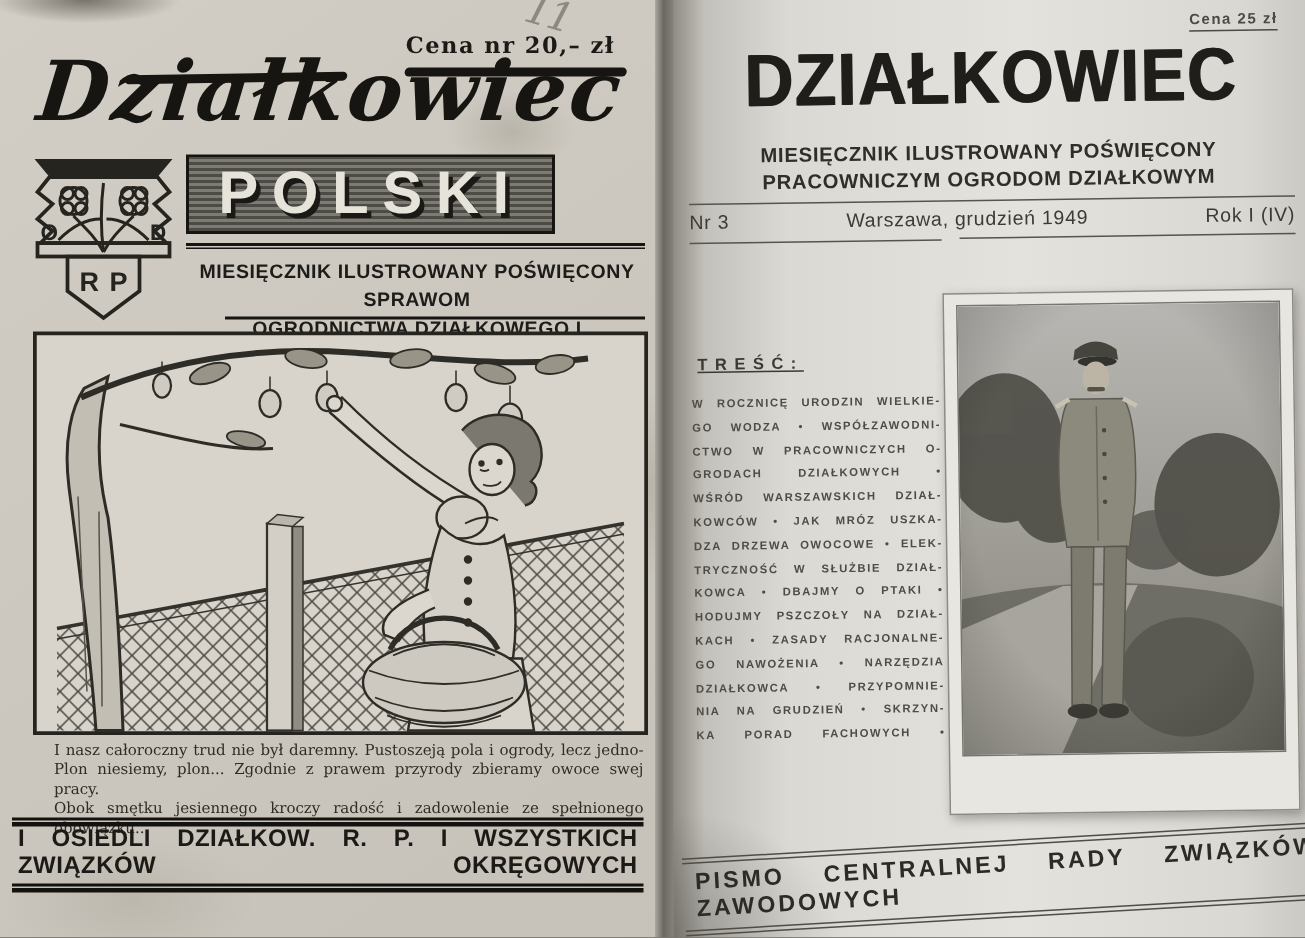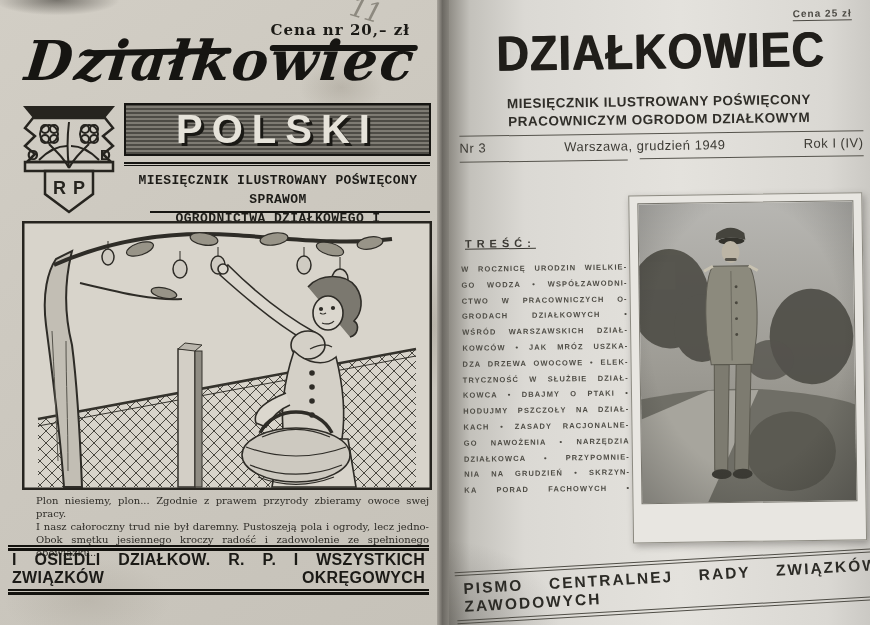--- a/index.html
+++ b/index.html
@@ -20,29 +20,29 @@
     transform:rotate(16deg);letter-spacing:-2px;}
   .lc-price{top:21px;right:27px;font-family:"DejaVu Serif",serif;font-weight:bold;
     font-size:15px;letter-spacing:1px;}
   .lc-title{top:28px;left:10px;width:420px;height:74px;text-align:center;
     font-family:"DejaVu Serif",serif;font-style:italic;font-weight:bold;font-size:55px;
     letter-spacing:2px;color:#161512;transform:skewX(-6deg);}
   .lc-title .bar{position:absolute;height:6px;background:#161512;border-radius:3px;}
   .lc-title .bar1{left:72px;top:21px;width:148px;transform:rotate(-1deg);}
   .lc-title .bar2{left:258px;top:17px;width:148px;}
   .lc-logo{left:15px;top:102px;width:108px;height:114px;}
-  .lc-polski{left:124px;top:103px;width:307px;height:53px;border:2px solid #161512;
+  .lc-polski{left:124px;top:103px;width:246px;height:53px;border:2px solid #161512;
     display:flex;align-items:center;justify-content:center;
     background:repeating-linear-gradient(0deg,#4d4b45 0 2px,#7e7b73 2px 4px);
     font-weight:bold;font-size:40px;letter-spacing:9px;color:#e6e3da;
     text-shadow:3px 3px 0 #1a1915;}
   .lc-rule1{left:124px;top:162px;width:306px;height:4px;
     border-top:2px solid #161512;border-bottom:1px solid #161512;}
   .lc-subtitle{left:124px;top:171px;width:308px;text-align:center;font-weight:bold;
-    font-size:13px;line-height:19px;letter-spacing:.4px;color:#1d1c18;font-family:Liberation Mono, monospace;}
+    font-size:13px;line-height:19px;letter-spacing:.4px;color:#1d1c18;}
   .lc-rule2{left:150px;top:211px;width:280px;height:3px;border-top:2px solid #161512;}
   .lc-illustration{left:22px;top:221px;width:410px;height:269px;}
   .lc-caption{left:36px;top:494px;width:393px;font-family:"DejaVu Serif",serif;
     font-size:10px;line-height:13px;color:#2e2c27;}
   .lc-caption div{text-align:justify;text-align-last:justify;}
   .lc-footer{left:8px;top:545px;width:421px;}
   .dbl{height:6px;border-top:2px solid #13120e;border-bottom:3px solid #13120e;}
   .lc-footer .l1{font-weight:bold;font-size:14.5px;letter-spacing:.4px;padding:2px 4px 0;
     text-align:justify;text-align-last:justify;}
   .lc-footer .l2{font-weight:bold;font-size:16px;letter-spacing:.3px;padding:0 4px 2px;
@@ -199,22 +199,22 @@
         <path d="M264,172 C244,180 230,190 234,202 L244,206 C250,196 258,188 268,184" fill="#dbd7ce"></path>
         <path d="M258,218 L250,266 L334,266 L326,218 Z" fill="#d8d4cb"></path>
         <path d="M238,212 C252,184 296,184 310,212" fill="none" stroke-width="3.5"></path>
         <ellipse cx="274" cy="234" rx="54" ry="27" fill="#cdc9c0"></ellipse>
         <path d="M224,226 C256,238 292,238 324,226 M228,244 C258,256 290,256 320,244 M236,256 C262,266 286,266 312,256" fill="none" stroke-width="1.2"></path>
         <path d="M240,216 C262,206 286,206 308,216" fill="none" stroke-width="1.2"></path>
       </g>
     </svg>
 
     <div class="abs lc-caption">
+      <div>I nasz całoroczny trud nie był daremny.  Pustoszeją pola i ogrody, lecz jedno-</div>
       <div>Plon niesiemy, plon... Zgodnie z prawem przyrody zbieramy owoce swej pracy.</div>
-      <div>I nasz całoroczny trud nie był daremny.  Pustoszeją pola i ogrody, lecz jedno-</div>
       <div>Obok smętku jesiennego kroczy radość i zadowolenie ze spełnionego obowiązku..</div>
     </div>
 
     <div class="abs lc-footer">
       <div class="dbl"></div>
       <div class="l2">I OSIEDLI DZIAŁKOW. R. P. I WSZYSTKICH ZWIĄZKÓW OKRĘGOWYCH</div>
       <div class="dbl"></div>
     </div>
 
     <div class="abs lc-issue">

